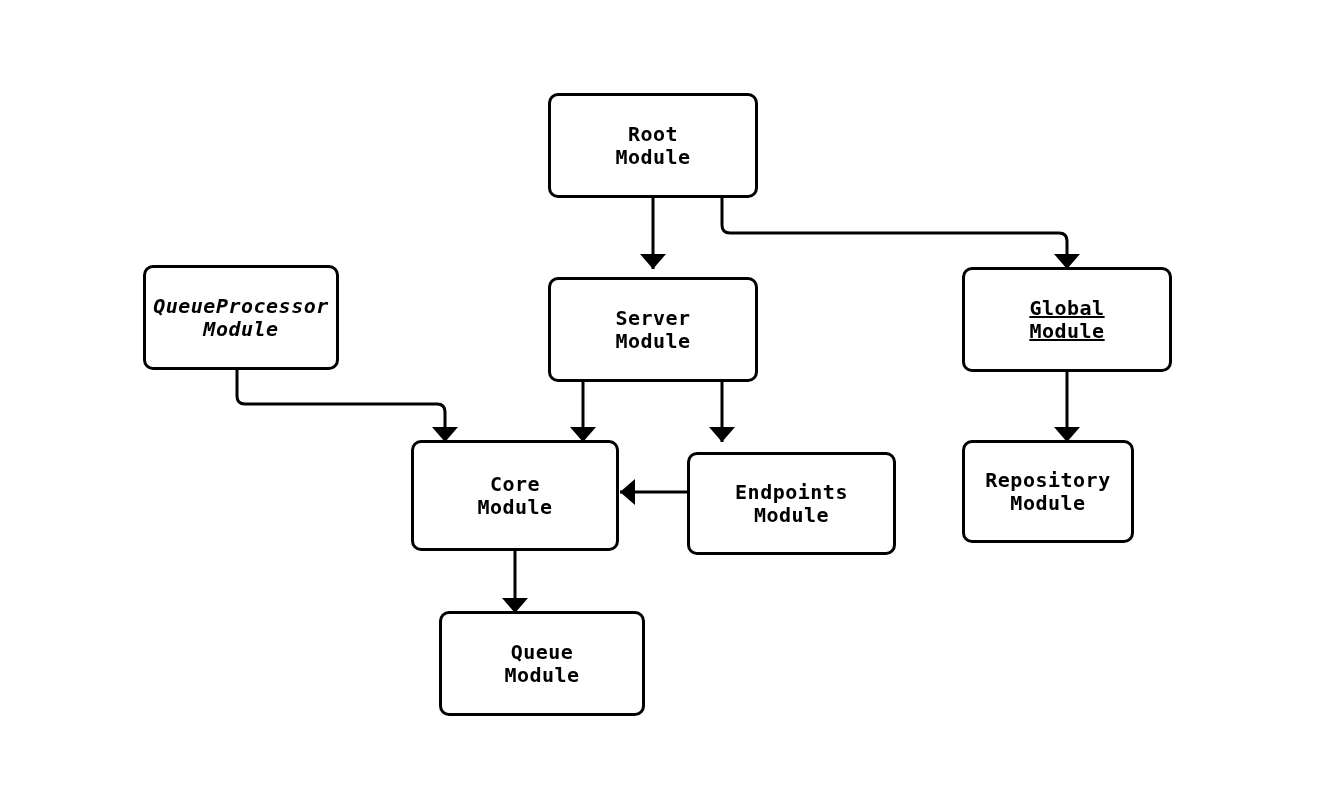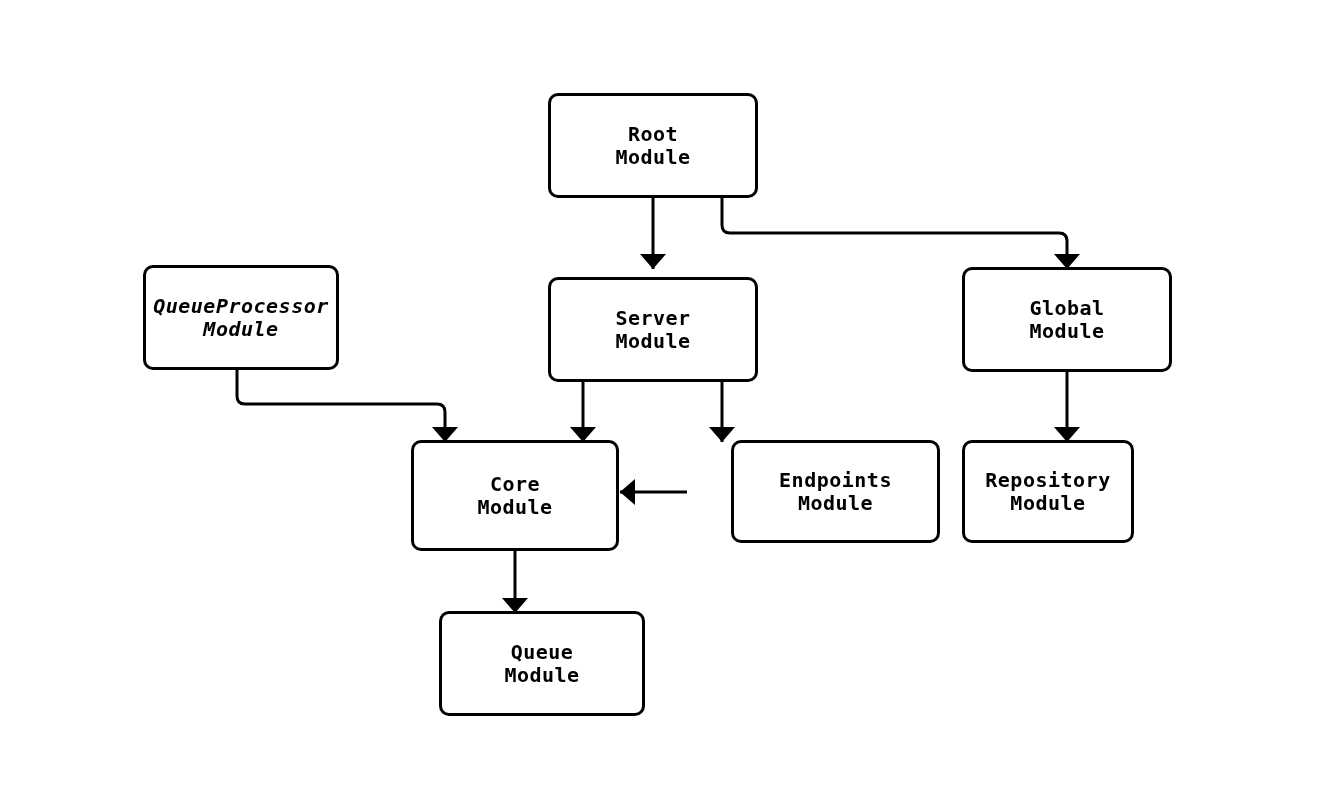--- a/index.html
+++ b/index.html
@@ -76,31 +76,31 @@
   <div class="node" style="left:143px; top:265px; width:196px; height:105px;font-style:italic;">
     <span class="label">QueueProcessor
 Module</span>
   </div>
 
   <div class="node" style="left:548px; top:265px; width:210px; height:105px;margin-top:12px;">
     <span class="label">Server
 Module</span>
   </div>
 
-  <div class="node" style="left:962px; top:267px; width:210px; height:105px;">
+  <div class="node" style="left:962px; top:267px; width:210px; height:105px;text-decoration:underline;">
     <span class="label">Global
 Module</span>
   </div>
 
   <div class="node" style="left:411px; top:440px; width:208px; height:111px;">
     <span class="label">Core
 Module</span>
   </div>
 
-  <div class="node" style="left:687px; top:440px; width:209px; height:103px;margin-left:44px;">
+  <div class="node" style="left:687px; top:452px; width:209px; height:103px;">
     <span class="label">Endpoints
 Module</span>
   </div>
 
   <div class="node" style="left:962px; top:440px; width:172px; height:103px;">
     <span class="label">Repository
 Module</span>
   </div>
 
   <div class="node" style="left:411px; top:611px; width:206px; height:105px;margin-left:28px;">

